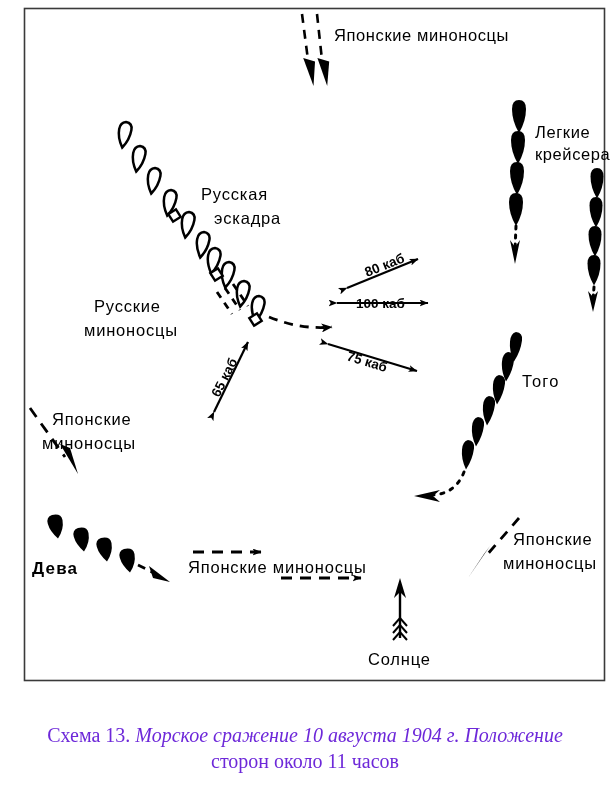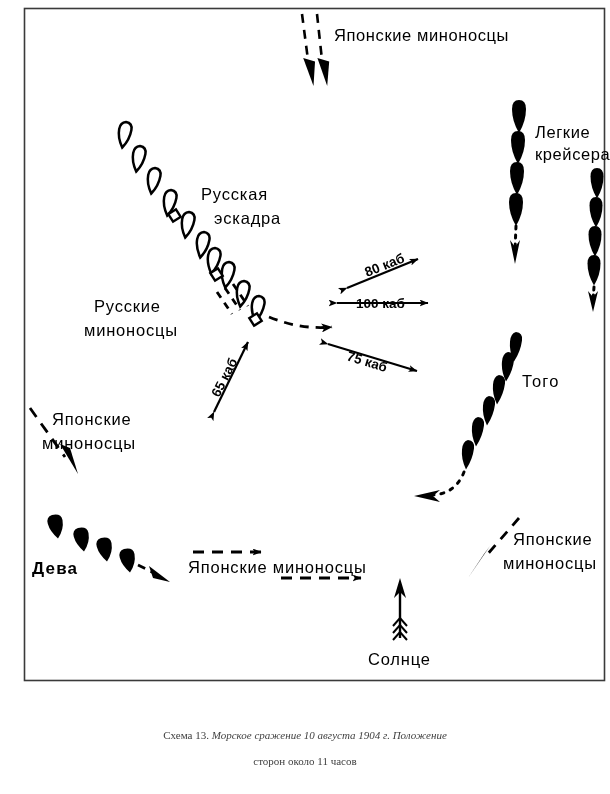--- a/index.html
+++ b/index.html
@@ -10,21 +10,21 @@
   }
   #figure{position:absolute;left:16px;top:0;width:610px;height:700px;}
   #figure svg{display:block;}
   .cap-wrap{
     position:absolute;left:0;top:700px;width:610px;height:94px;
     display:flex;flex-direction:column;align-items:center;justify-content:flex-start;
     padding-top:22px;box-sizing:border-box;
   }
   .cap-line{
     font-family:"Liberation Serif",serif;
-    font-size:11px;line-height:26px;white-space:nowrap;color:#404040;
+    font-size:20px;line-height:26px;white-space:nowrap;color:#6d28d9;
   }
   .cap-line .cap-num{font-style:normal;}
   .cap-line .cap-it{font-style:italic;}
 </style>
 </head>
 <body>
 
 <div id="figure">
   <svg width="610" height="700" viewBox="0 0 610 700" xmlns="http://www.w3.org/2000/svg">
     <defs>

